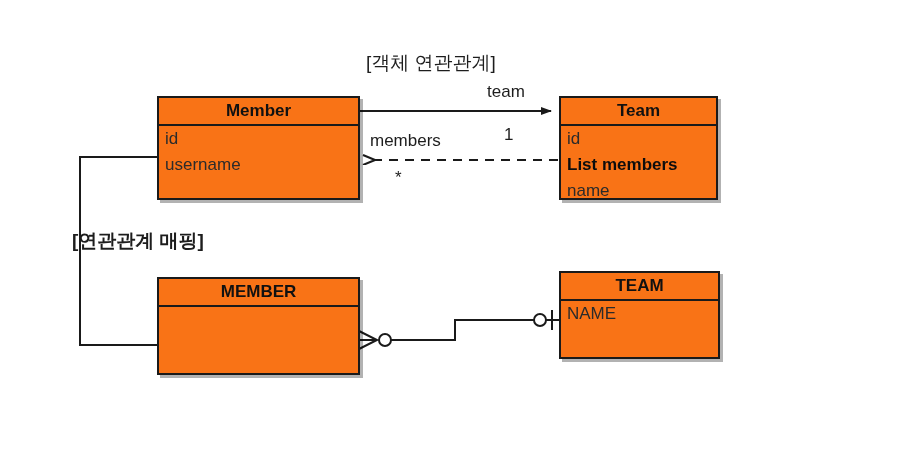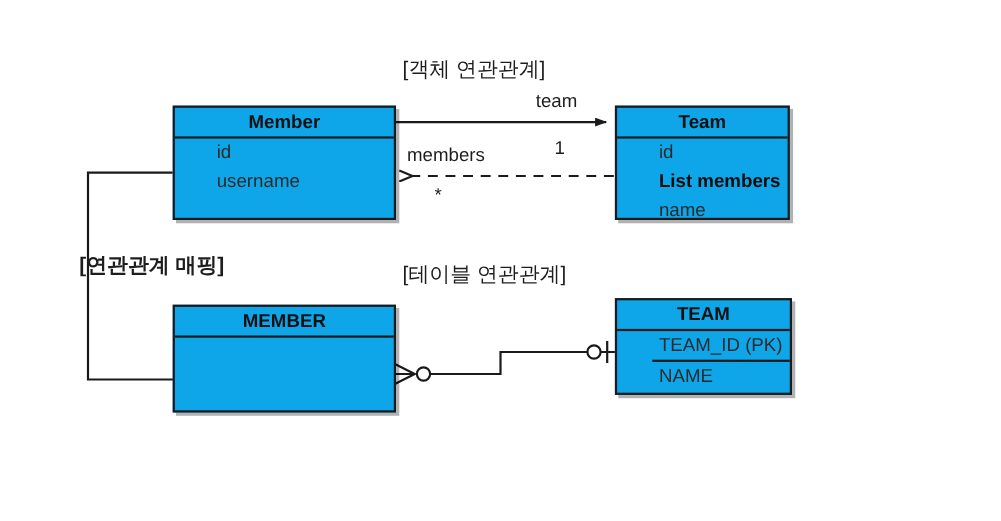--- a/index.html
+++ b/index.html
@@ -23,40 +23,39 @@
     left: 0;
     top: 0;
     width: 910px;
     height: 474px;
   }
 
   
   .box {
     position: absolute;
     box-sizing: border-box;
-    background: #0ea5e9;
+    background: #f97316;
     border: 2px solid #1a1a1a;
     box-shadow: 3px 3px 0 rgba(0,0,0,0.30);
     z-index: 3;
   }
   .box .title {
     box-sizing: border-box;
     height: 28px;
     line-height: 26px;
     text-align: center;
     font-weight: bold;
     font-size: 17px;
     color: #111111;
     border-bottom: 2px solid #1a1a1a;
     white-space: nowrap;
     overflow: hidden;
   }
   .box .rows {
     box-sizing: border-box;
-    padding-left: 32px;
   }
   .box .row {
     box-sizing: border-box;
     height: 26px;
     line-height: 25px;
     padding-left: 6px;
     font-size: 17px;
     color: #2b2b2b;
     white-space: nowrap;
     overflow: hidden;
@@ -139,21 +138,20 @@
 
       <line x1="552" y1="310" x2="552" y2="330" stroke="#1a1a1a" stroke-width="2"></line>
       <line x1="546" y1="320" x2="559" y2="320" stroke="#1a1a1a" stroke-width="2"></line>
     </g>
   </svg>
 
   <div class="lbl section" style="left:366px; top:50px;">[객체 연관관계]</div>
 
   <div class="lbl section bold" style="left:72px; top:228px;">[연관관계 매핑]</div>
 
-  <div class="lbl section" style="left:366px; top:236px;">[테이블 연관관계]</div>
 
   <div class="lbl edge" style="left:487px; top:82px;">team</div>
 
   <div class="lbl edge" style="left:370px; top:131px;">members</div>
 
   <div class="lbl mult" style="left:504px; top:125px;">1</div>
 
   <div class="lbl mult" style="left:395px; top:168px;">*</div>
 
   <div class="box obj" style="left:157px; top:96px; width:203px; height:104px;">
@@ -173,18 +171,17 @@
     </div>
   </div>
 
   <div class="box tbl" style="left:157px; top:277px; width:203px; height:98px;">
     <div class="title">MEMBER</div>
   </div>
 
   <div class="box tbl" style="left:559px; top:271px; width:161px; height:88px;">
     <div class="title">TEAM</div>
     <div class="rows">
-      <div class="row">TEAM_ID (PK)</div>
       <div class="row">NAME</div>
     </div>
   </div>
 
 </div>
 
 </body></html>

